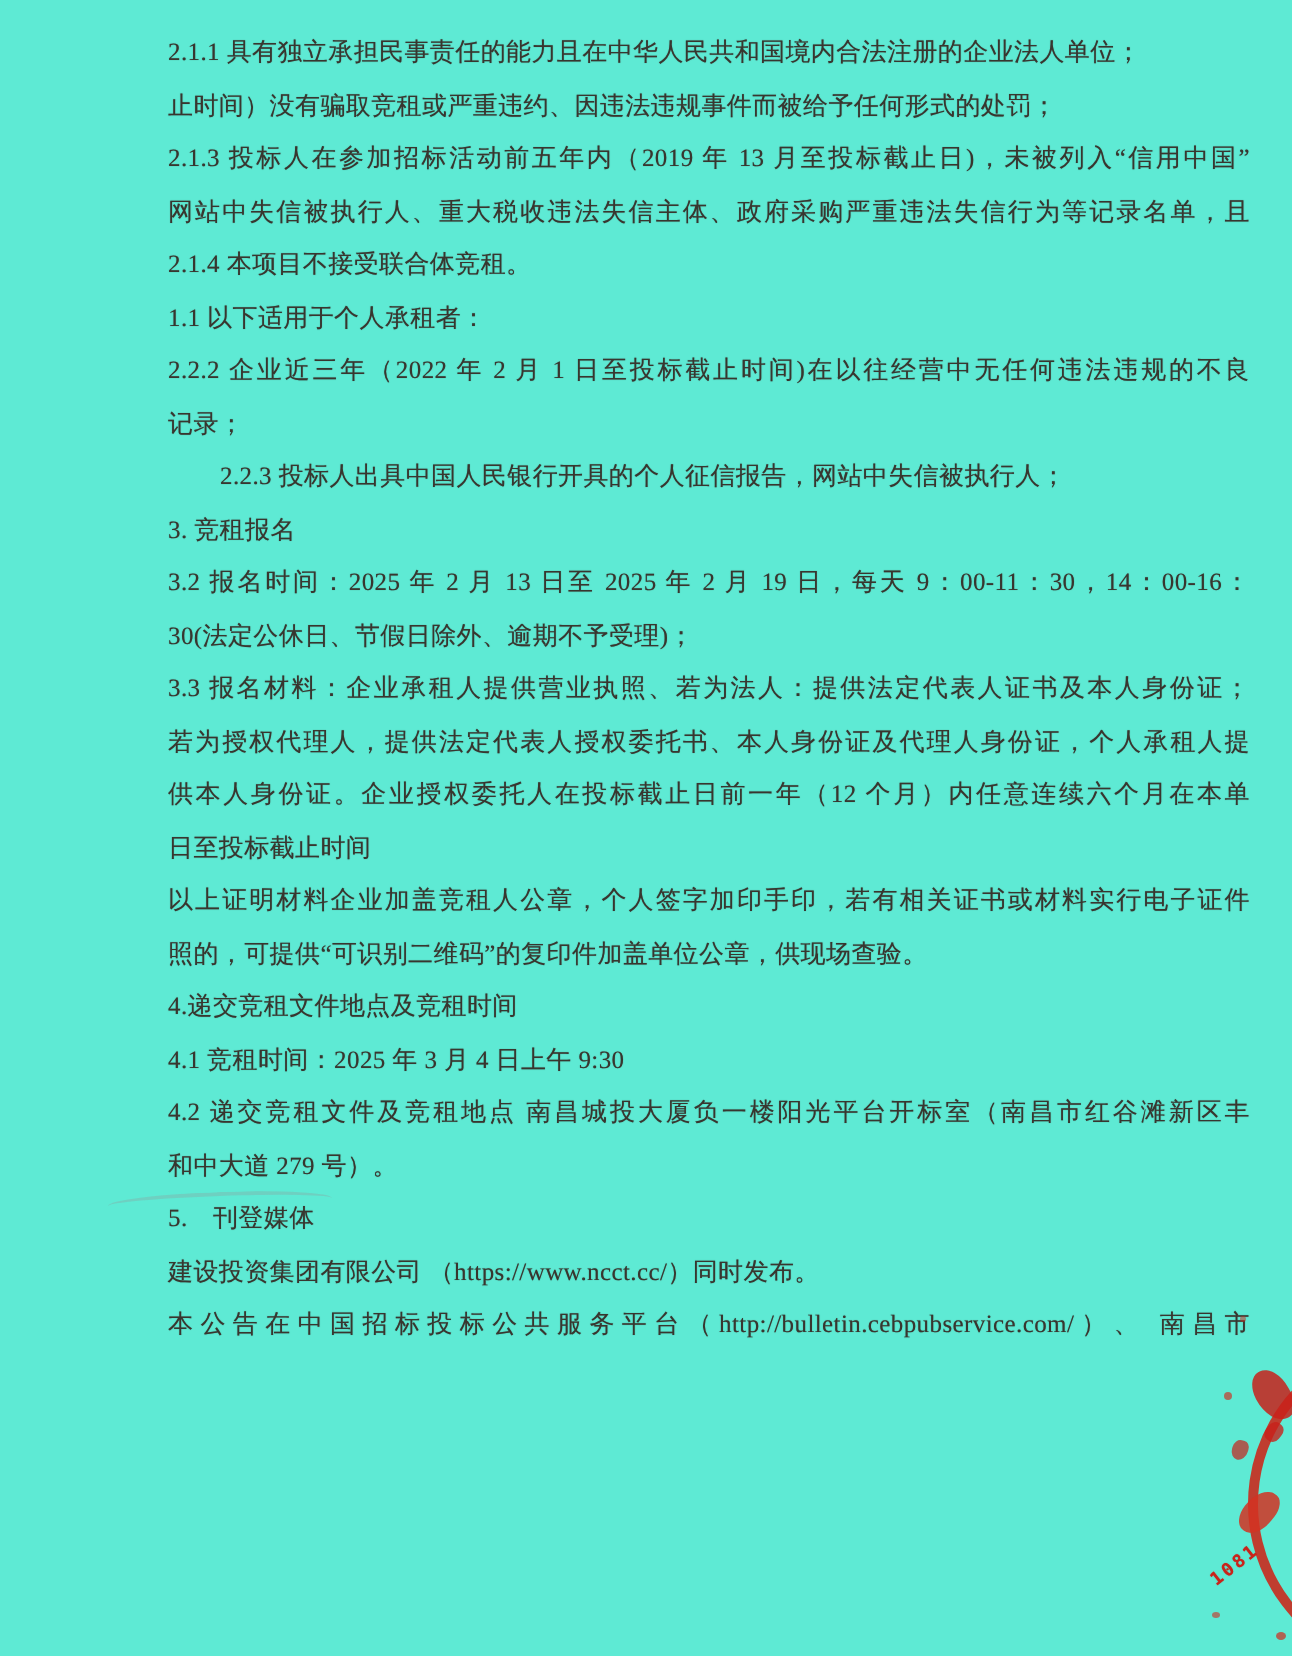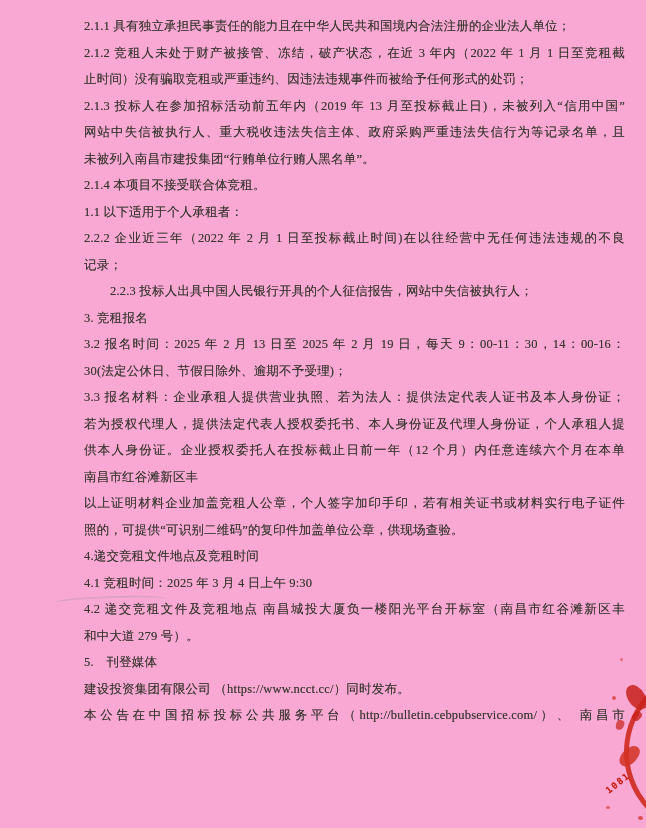--- a/index.html
+++ b/index.html
@@ -1,21 +1,21 @@
 <!DOCTYPE html>
 <html><head>
 <meta charset="utf-8">
 <style>
   html,body{margin:0;padding:0;}
   body{
     width:646px;height:828px;position:relative;overflow:hidden;
     background:#fdfdfc;
     font-family:"Liberation Serif","DejaVu Serif",serif;
   }
-  .page{position:absolute;inset:0;background:#f9a8d4;}
+  .page{position:absolute;inset:0;background:#5eead4;}
   .doc{
     position:absolute;left:84px;top:13px;width:541px;
     color:#38362f;
   }
   .line{
     height:26.5px;line-height:26.5px;font-size:12.5px;
     white-space:nowrap;overflow:visible;
     letter-spacing:0.2px;
     text-shadow:0 0 0.5px rgba(56,54,47,0.55);
   }
@@ -63,37 +63,35 @@
     text-shadow:0 0 0.5px rgba(201,35,26,0.8);
   }
 </style>
 </head>
 <body>
 
 <div class="page">
 
   <div class="doc">
       <div class="line">2.1.1 具有独立承担民事责任的能力且在中华人民共和国境内合法注册的企业法人单位；</div>
-      <div class="line fill">2.1.2 竞租人未处于财产被接管、冻结，破产状态，在近 3 年内（2022 年 1 月 1 日至竞租截</div>
       <div class="line">止时间）没有骗取竞租或严重违约、因违法违规事件而被给予任何形式的处罚；</div>
       <div class="line fill">2.1.3 投标人在参加招标活动前五年内（2019 年 13 月至投标截止日)，未被列入“信用中国”</div>
       <div class="line fill">网站中失信被执行人、重大税收违法失信主体、政府采购严重违法失信行为等记录名单，且</div>
-      <div class="line">未被列入南昌市建投集团“行贿单位行贿人黑名单”。</div>
       <div class="line">2.1.4 本项目不接受联合体竞租。</div>
       <div class="line">1.1 以下适用于个人承租者：</div>
       <div class="line fill">2.2.2 企业近三年（2022 年 2 月 1 日至投标截止时间)在以往经营中无任何违法违规的不良</div>
       <div class="line">记录；</div>
       <div class="line indent">2.2.3 投标人出具中国人民银行开具的个人征信报告，网站中失信被执行人；</div>
       <div class="line">3. 竞租报名</div>
       <div class="line fill">3.2 报名时间：2025 年 2 月 13 日至 2025 年 2 月 19 日，每天 9：00-11：30，14：00-16：</div>
       <div class="line">30(法定公休日、节假日除外、逾期不予受理)；</div>
       <div class="line fill">3.3 报名材料：企业承租人提供营业执照、若为法人：提供法定代表人证书及本人身份证；</div>
       <div class="line fill">若为授权代理人，提供法定代表人授权委托书、本人身份证及代理人身份证，个人承租人提</div>
       <div class="line fill">供本人身份证。企业授权委托人在投标截止日前一年（12 个月）内任意连续六个月在本单</div>
-      <div class="line">南昌市红谷滩新区丰</div>
+      <div class="line">日至投标截止时间</div>
       <div class="line fill">以上证明材料企业加盖竞租人公章，个人签字加印手印，若有相关证书或材料实行电子证件</div>
       <div class="line">照的，可提供“可识别二维码”的复印件加盖单位公章，供现场查验。</div>
       <div class="line">4.递交竞租文件地点及竞租时间</div>
       <div class="line">4.1 竞租时间：2025 年 3 月 4 日上午 9:30</div>
       <div class="line fill">4.2 递交竞租文件及竞租地点 南昌城投大厦负一楼阳光平台开标室（南昌市红谷滩新区丰</div>
       <div class="line">和中大道 279 号）。</div>
       <div class="line">5.　刊登媒体</div>
       <div class="line">建设投资集团有限公司 （https://www.ncct.cc/）同时发布。</div>
       <div class="line fill">本公告在中国招标投标公共服务平台（http://bulletin.cebpubservice.com/）、 南昌市</div>
     </div>

